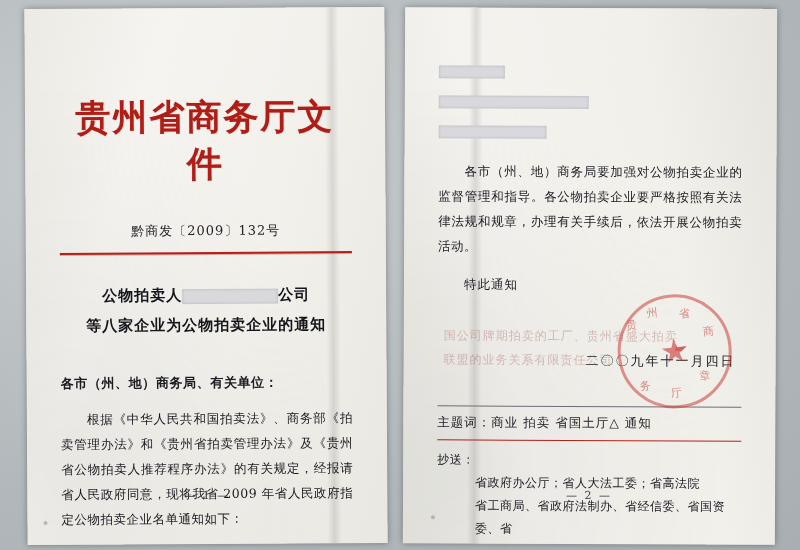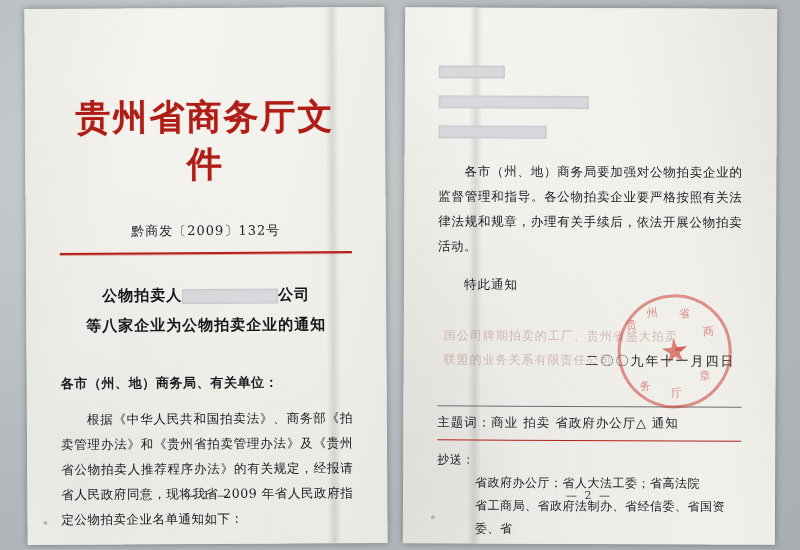--- a/index.html
+++ b/index.html
@@ -332,21 +332,21 @@
             <span class="st5">务</span>
             <span class="st6">厅</span>
             <span class="st7">章</span>
           </div>
         </div>
       </div>
 
       <div class="thin-rule"></div>
 
       <div class="kw-line">
-        <span>主题词：</span><span>商业   拍卖   省政府办公厅△   通知</span>
+        <span>主题词：</span><span>商业   拍卖   省国土厅△   通知</span>
       </div>
 
       <div class="red-thin-rule"></div>
 
       <div class="dist-block">
         <span class="dl">抄送：</span>
         <span class="hang">省政府办公厅；省人大法工委；省高法院</span>
         <span class="hang">省工商局、省政府法制办、省经信委、省国资委、省</span>
         <span class="hang">财政厅、省文化厅、省国土厅、省税局、省地税局、</span>
 

